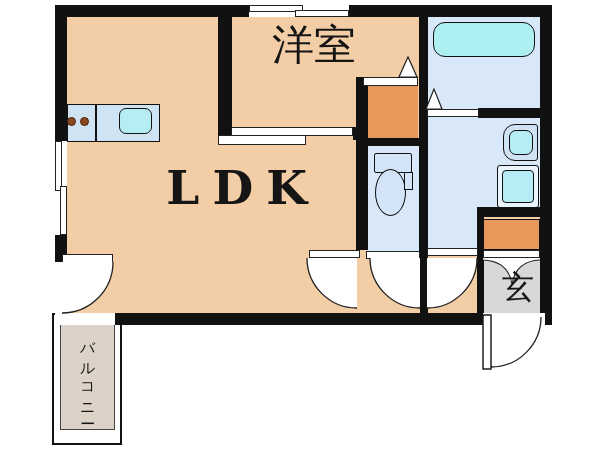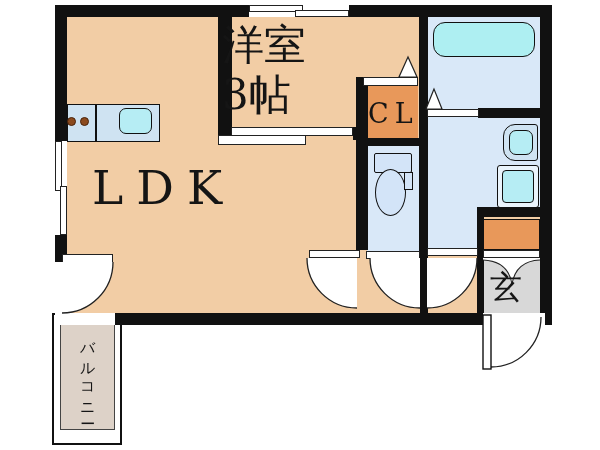--- a/index.html
+++ b/index.html
@@ -3,21 +3,21 @@
 <meta charset="utf-8">
 <style>
   html,body{margin:0;padding:0;background:#fff;}
   .plan{position:relative;width:600px;height:450px;background:#fff;overflow:hidden;
         font-family:"DejaVu Serif","Liberation Serif",serif;color:#111;}
   .a{position:absolute;box-sizing:border-box;}
   .wall{background:#111;}
   .white{background:#fff;}
   .sash{background:#fff;border:1px solid #222;}
   .lintel{background:#fff;border:1px solid #222;}
-  .label{color:#151515;text-align:left;line-height:1.1;}
+  .label{color:#151515;text-align:right;line-height:1.1;}
   svg.overlay{position:absolute;left:0;top:0;pointer-events:none;}
 </style>
 </head>
 <body>
 
 <div class="plan">
 
   <div class="a" style="left:52px;top:313px;width:70px;height:132px;background:#fff;border:2px solid #111;"></div>
   <div class="a" style="left:60px;top:318px;width:55px;height:112px;background:#ddd2c8;border:1px solid #444;"></div>
 
@@ -103,27 +103,25 @@
     <path d="M483,258 L540,258 L540,260 Q516,261 512,284 Q508,261 483,260 Z" fill="#fff"></path>
     <path d="M540,260 Q516,261 512,284 M483,260 Q508,261 512,284" fill="none" stroke="#222" stroke-width="1.1"></path>
 
     <path d="M491,317 L541,317 A50,50 0 0 1 491,367 Z" fill="#fff"></path>
     <path d="M541,317 A50,50 0 0 1 491,367" fill="none" stroke="#222" stroke-width="1.3"></path>
     <rect x="483" y="315" width="8" height="54" fill="#fff" stroke="#111" stroke-width="1.4"></rect>
   </svg>
 
   <div class="a label" style="left:222px;top:20px;width:134px;font-size:42px;line-height:50px;">
     <div>洋室</div>
-    <div>3帖</div>
   </div>
 
   <div class="a label" style="left:92px;top:160px;width:228px;font-size:47px;line-height:55px;">
-    <div style="letter-spacing:13px;">LDK</div>
+    <div style="letter-spacing:13px;font-weight:bold;">LDK</div>
   </div>
 
-  <div class="a label" style="left:368px;top:99px;width:50px;font-size:27px;letter-spacing:6px;">CL</div>
 
 
   <div class="a label" style="left:490px;top:270px;width:44px;font-size:32px;">玄</div>
 
   <div class="a label" style="left:62px;top:324px;width:51px;height:102px;font-size:15px;letter-spacing:4px;writing-mode:vertical-rl;text-align:center;margin:0 auto;display:flex;align-items:center;justify-content:center;">バルコニー</div>
 
 </div>
 
 </body></html>

